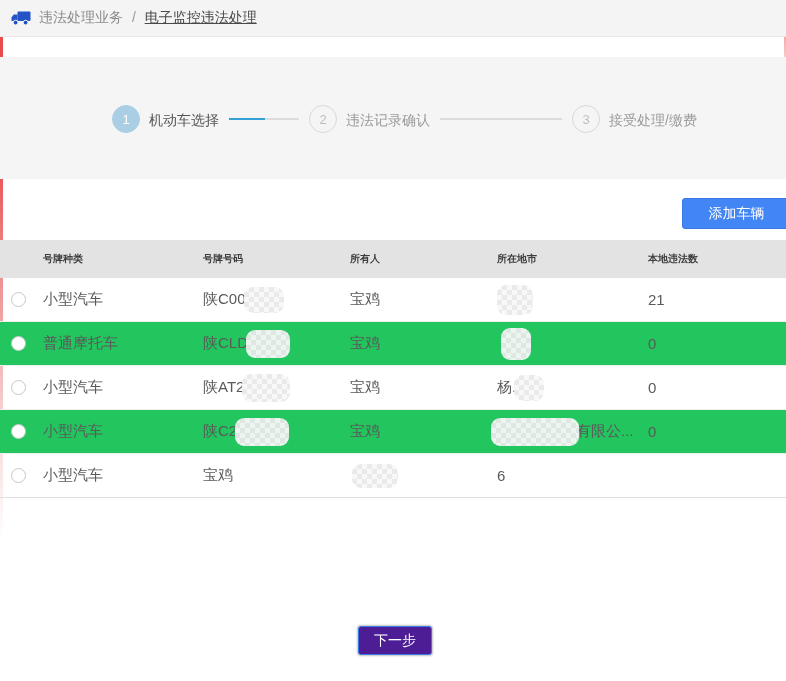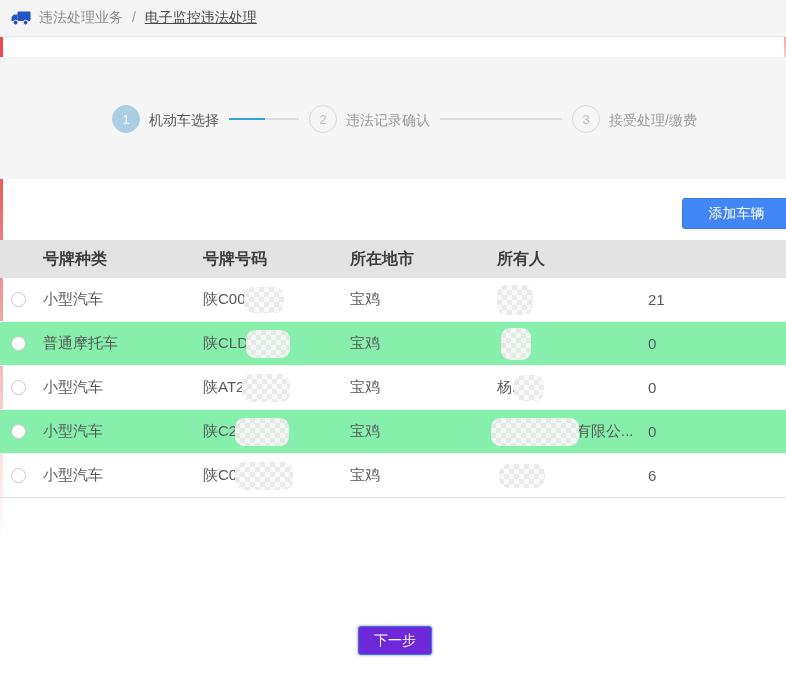--- a/index.html
+++ b/index.html
@@ -36,39 +36,39 @@
   .conn .g{background:#dcdcdc;height:2px;}
 
   
   .btn-add{position:absolute;left:682px;top:198px;width:109px;height:31px;background:#4285f4;
     border:1px solid #3b78e7;border-radius:3px;color:#fff;font-size:14px;
     display:flex;align-items:center;justify-content:center;cursor:pointer;box-sizing:border-box;}
 
   
   .thead{position:absolute;left:0;top:240px;right:0;height:38px;background:#e3e3e3;
     display:grid;grid-template-columns:43px 160px 147px 147px 151px auto;align-items:center;
-    font-size:16px;font-weight:bold;color:#3d3d3d;}
+    font-size:10px;font-weight:bold;color:#3d3d3d;}
   .rows{position:absolute;left:0;top:278px;right:0;}
   .trow{height:44px;display:grid;grid-template-columns:43px 160px 147px 147px 151px auto;
     align-items:center;font-size:15px;color:#5a5a5a;border-bottom:1px solid #efefef;box-sizing:border-box;}
-  .trow.stripe{background:#86efac;}
+  .trow.stripe{background:#22c55e;}
   .trow:last-child{border-bottom:1px solid #e0e0e0;}
   .radio{width:15px;height:15px;border-radius:50%;border:1px solid #c8c8c8;background:#fff;
     margin-left:11px;box-sizing:border-box;cursor:pointer;}
   .cell{white-space:nowrap;display:flex;align-items:center;}
 
   
   .mosaic{display:inline-block;vertical-align:middle;border-radius:9px;filter:blur(.7px);opacity:.95;
     background-image:
       linear-gradient(45deg,#e9e9e9 25%,transparent 25%,transparent 75%,#e9e9e9 75%),
       linear-gradient(45deg,#e9e9e9 25%,#f8f8f8 25%,#f8f8f8 75%,#e9e9e9 75%);
     background-size:10px 10px;background-position:0 0,5px 5px;}
 
   
-  .btn-next{position:absolute;left:358px;top:626px;width:74px;height:29px;background:#6d28d9;
+  .btn-next{position:absolute;left:358px;top:626px;width:74px;height:29px;background:#4c1d95;
     border:1px solid #3b78e7;border-radius:3px;color:#fff;font-size:14px;
     display:flex;align-items:center;justify-content:center;cursor:pointer;
     box-shadow:0 0 2px 1px #c2c2c2;box-sizing:border-box;}
 </style>
 </head>
 <body>
 
 <div id="app">
   <div class="edge-left"></div>
   <div class="edge-right"></div>
@@ -106,22 +106,23 @@
       <div class="steplabel idle">接受处理/缴费</div>
     </div>
   </div>
 
   <div class="btn-add">添加车辆</div>
 
   <div class="thead">
     <div class="cell"></div>
     <div class="cell">号牌种类</div>
     <div class="cell">号牌号码</div>
+    <div class="cell">所有人</div>
     <div class="cell">所在地市</div>
-    <div class="cell">所有人</div>
+    <div class="cell">本地违法数</div>
   </div>
 
   <div class="rows">
 
     <div class="trow">
       <div class="cell">
           <span class="radio"></span>
         </div>
       <div class="cell">小型汽车</div>
       <div class="cell">
@@ -183,24 +184,20 @@
           <span style="margin-left:-3px">有限公...</span>
         </div>
       <div class="cell">0</div>
     </div>
 
     <div class="trow">
       <div class="cell">
           <span class="radio"></span>
         </div>
       <div class="cell">小型汽车</div>
-      <div class="cell">
-          <span>陕C0</span>
-          <span class="mosaic" style="width:58px;height:28px;margin-left:-2px"></span>
-        </div>
       <div class="cell">宝鸡</div>
       <div class="cell">
           <span class="mosaic" style="width:46px;height:24px;margin-left:2px"></span>
         </div>
       <div class="cell">6</div>
     </div>
 
   </div>
 
   <div class="btn-next">下一步</div>

